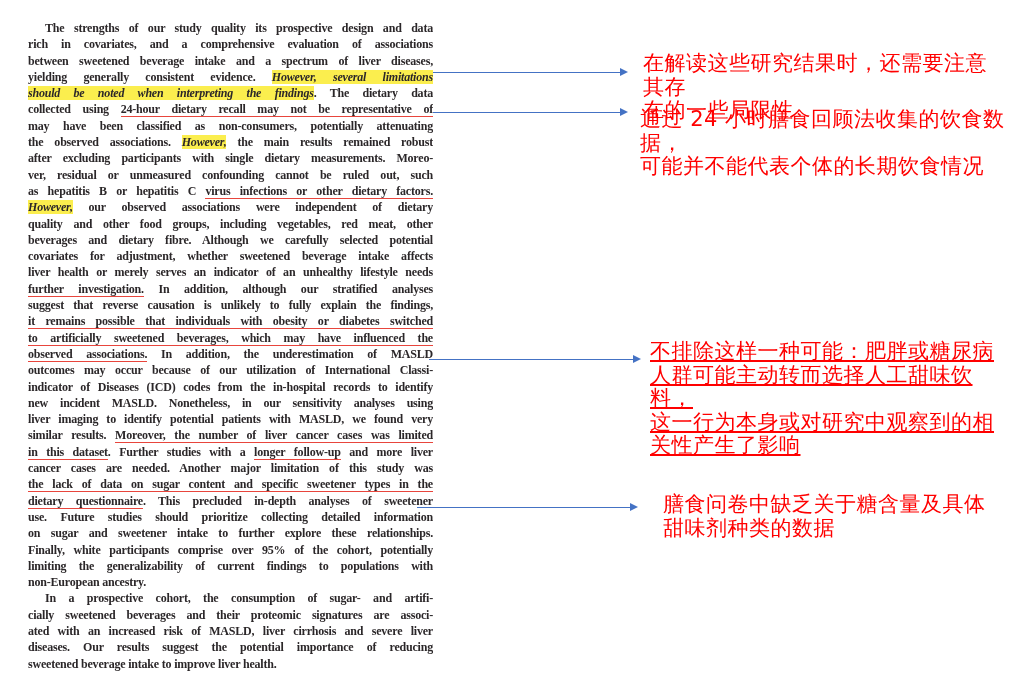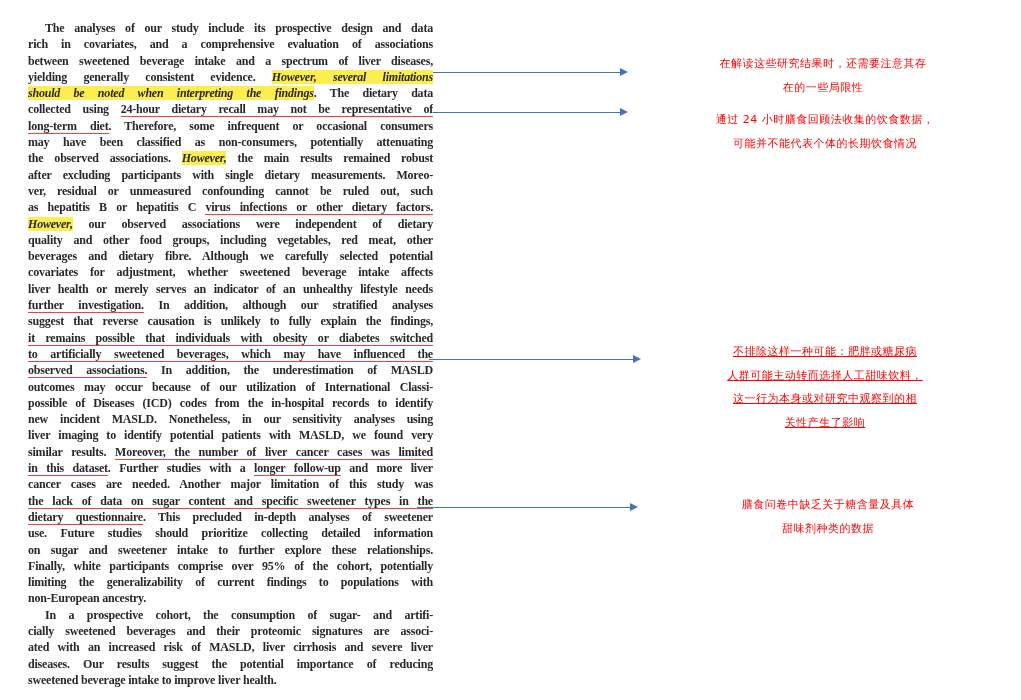--- a/index.html
+++ b/index.html
@@ -21,58 +21,57 @@
     text-align:justify;text-align-last:justify;
     font-weight:600;
   }
   .line.no-just{text-align-last:left;}
   .line.indent{text-indent:17px;}
   .hl{background:var(--hl);font-style:italic;}
   .ul{border-bottom:1.8px solid var(--ul);}
   .annotation{
     position:absolute;color:var(--note);
     font-family:"DejaVu Sans",sans-serif;
-    font-size:11px;line-height:23.5px;letter-spacing:0.5px;text-align:center;
+    font-size:21px;line-height:23.5px;letter-spacing:0.5px;
   }
   .arrow{position:absolute;height:0;border-top:1.7px solid var(--arrow);}
   .arrow::after{
     content:'';position:absolute;right:-8px;top:-5.4px;width:0;height:0;
     border-left:8px solid var(--arrow);
     border-top:4.5px solid transparent;border-bottom:4.5px solid transparent;
   }
 </style>
 </head>
 <body>
 
 <div class="page">
   <div class="textcol">
-      <div class="line indent"><span>The analyses of our study include its prospective design and data</span></div>
+      <div class="line indent"><span>The strengths of our study quality its prospective design and data</span></div>
       <div class="line"><span>rich in covariates, and a comprehensive evaluation of associations</span></div>
       <div class="line"><span>between sweetened beverage intake and a spectrum of liver diseases,</span></div>
       <div class="line"><span>yielding generally consistent evidence. </span><span class="hl">However, several limitations</span></div>
       <div class="line"><span class="hl">should be noted when interpreting the findings</span><span>. The dietary data</span></div>
       <div class="line"><span>collected using </span><span class="ul">24-hour dietary recall may not be representative of</span></div>
-      <div class="line"><span class="ul">long-term diet</span><span>. Therefore, some infrequent or occasional consumers</span></div>
       <div class="line"><span>may have been classified as non-consumers, potentially attenuating</span></div>
       <div class="line"><span>the observed associations. </span><span class="hl">However,</span><span> the main results remained robust</span></div>
       <div class="line"><span>after excluding participants with single dietary measurements. Moreo-</span></div>
       <div class="line"><span>ver, residual or unmeasured confounding cannot be ruled out, such</span></div>
       <div class="line"><span>as hepatitis B or hepatitis C </span><span class="ul">virus infections or other dietary factors.</span></div>
       <div class="line"><span class="hl">However,</span><span> our observed associations were independent of dietary</span></div>
       <div class="line"><span>quality and other food groups, including vegetables, red meat, other</span></div>
       <div class="line"><span>beverages and dietary fibre. Although we carefully selected potential</span></div>
       <div class="line"><span>covariates for adjustment, whether sweetened beverage intake affects</span></div>
       <div class="line"><span>liver health or merely serves an indicator of an unhealthy lifestyle needs</span></div>
       <div class="line"><span class="ul">further investigation.</span><span> In addition, although our stratified analyses</span></div>
       <div class="line"><span>suggest that reverse causation is unlikely to fully explain the findings,</span></div>
       <div class="line"><span class="ul">it remains possible that individuals with obesity or diabetes switched</span></div>
       <div class="line"><span class="ul">to artificially sweetened beverages, which may have influenced the</span></div>
       <div class="line"><span class="ul">observed associations.</span><span> In addition, the underestimation of MASLD</span></div>
       <div class="line"><span>outcomes may occur because of our utilization of International Classi-</span></div>
-      <div class="line"><span>possible of Diseases (ICD) codes from the in-hospital records to identify</span></div>
+      <div class="line"><span>indicator of Diseases (ICD) codes from the in-hospital records to identify</span></div>
       <div class="line"><span>new incident MASLD. Nonetheless, in our sensitivity analyses using</span></div>
       <div class="line"><span>liver imaging to identify potential patients with MASLD, we found very</span></div>
       <div class="line"><span>similar results. </span><span class="ul">Moreover, the number of liver cancer cases was limited</span></div>
       <div class="line"><span class="ul">in this dataset</span><span>. Further studies with a </span><span class="ul">longer follow-up</span><span> and more liver</span></div>
       <div class="line"><span>cancer cases are needed. Another major limitation of this study was</span></div>
       <div class="line"><span class="ul">the lack of data on sugar content and specific sweetener types in the</span></div>
       <div class="line"><span class="ul">dietary questionnaire</span><span>. This precluded in-depth analyses of sweetener</span></div>
       <div class="line"><span>use. Future studies should prioritize collecting detailed information</span></div>
       <div class="line"><span>on sugar and sweetener intake to further explore these relationships.</span></div>
       <div class="line"><span>Finally, white participants comprise over 95% of the cohort, potentially</span></div>

